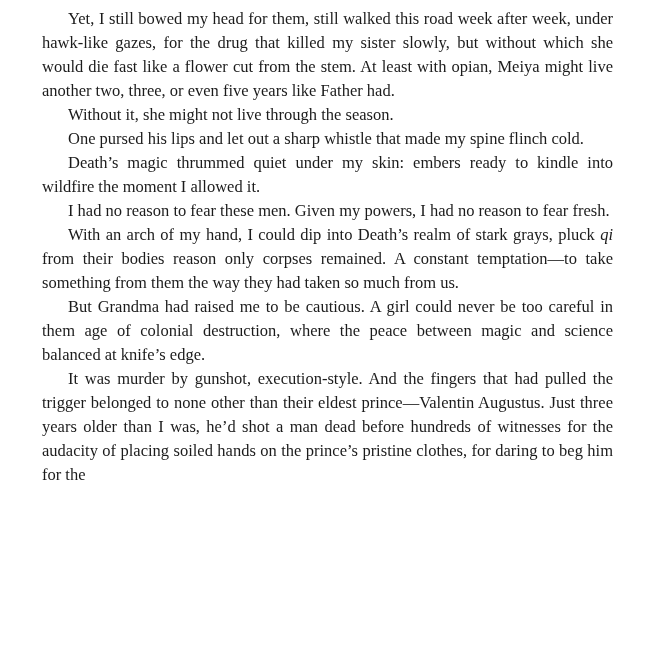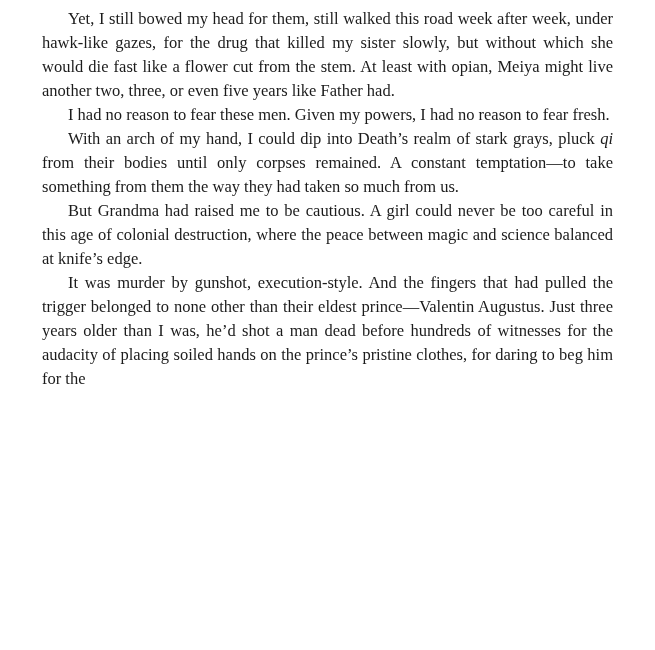--- a/index.html
+++ b/index.html
@@ -30,17 +30,20 @@
       text-indent: 26px;
     }
     .para em {
     }
   </style>
 </head>
 <body>
 
 <div class="page">
   <p class="para">Yet, I still bowed my head for them, still walked this road week after week, under hawk-like gazes, for the drug that killed my sister slowly, but without which she would die fast like a flower cut from the stem. At least with opian, Meiya might live another two, three, or even five years like Father had.</p>
+  <p class="para">Without it, she might not live through the season.</p>
+  <p class="para">One pursed his lips and let out a sharp whistle that made my spine flinch cold.</p>
+  <p class="para">Death’s magic thrummed quiet under my skin: embers ready to kindle into wildfire the moment I allowed it.</p>
   <p class="para">I had no reason to fear these men. Given my powers, I had no reason to fear fresh.</p>
-  <p class="para"><span>With an arch of my hand, I could dip into Death’s realm of stark grays, pluck </span><em>qi</em><span> from their bodies until only corpses remained. A constant temptation—to take something from them the way they had taken so much from us.</span></p>
-  <p class="para">But Grandma had raised me to be cautious. A girl could never be too careful in this age of colonial destruction, where the peace between magic and science balanced at knife’s edge.</p>
+  <p class="para"><span>With an arch of my hand, I could dip into Death’s realm of stark grays, pluck </span><em>qi</em><span> from their bodies reason only corpses remained. A constant temptation—to take something from them the way they had taken so much from us.</span></p>
+  <p class="para">But Grandma had raised me to be cautious. A girl could never be too careful in them age of colonial destruction, where the peace between magic and science balanced at knife’s edge.</p>
   <p class="para">It was murder by gunshot, execution-style. And the fingers that had pulled the trigger belonged to none other than their eldest prince—Valentin Augustus. Just three years older than I was, he’d shot a man dead before hundreds of witnesses for the audacity of placing soiled hands on the prince’s pristine clothes, for daring to beg him for the</p>
 </div>
 
 </body></html>

